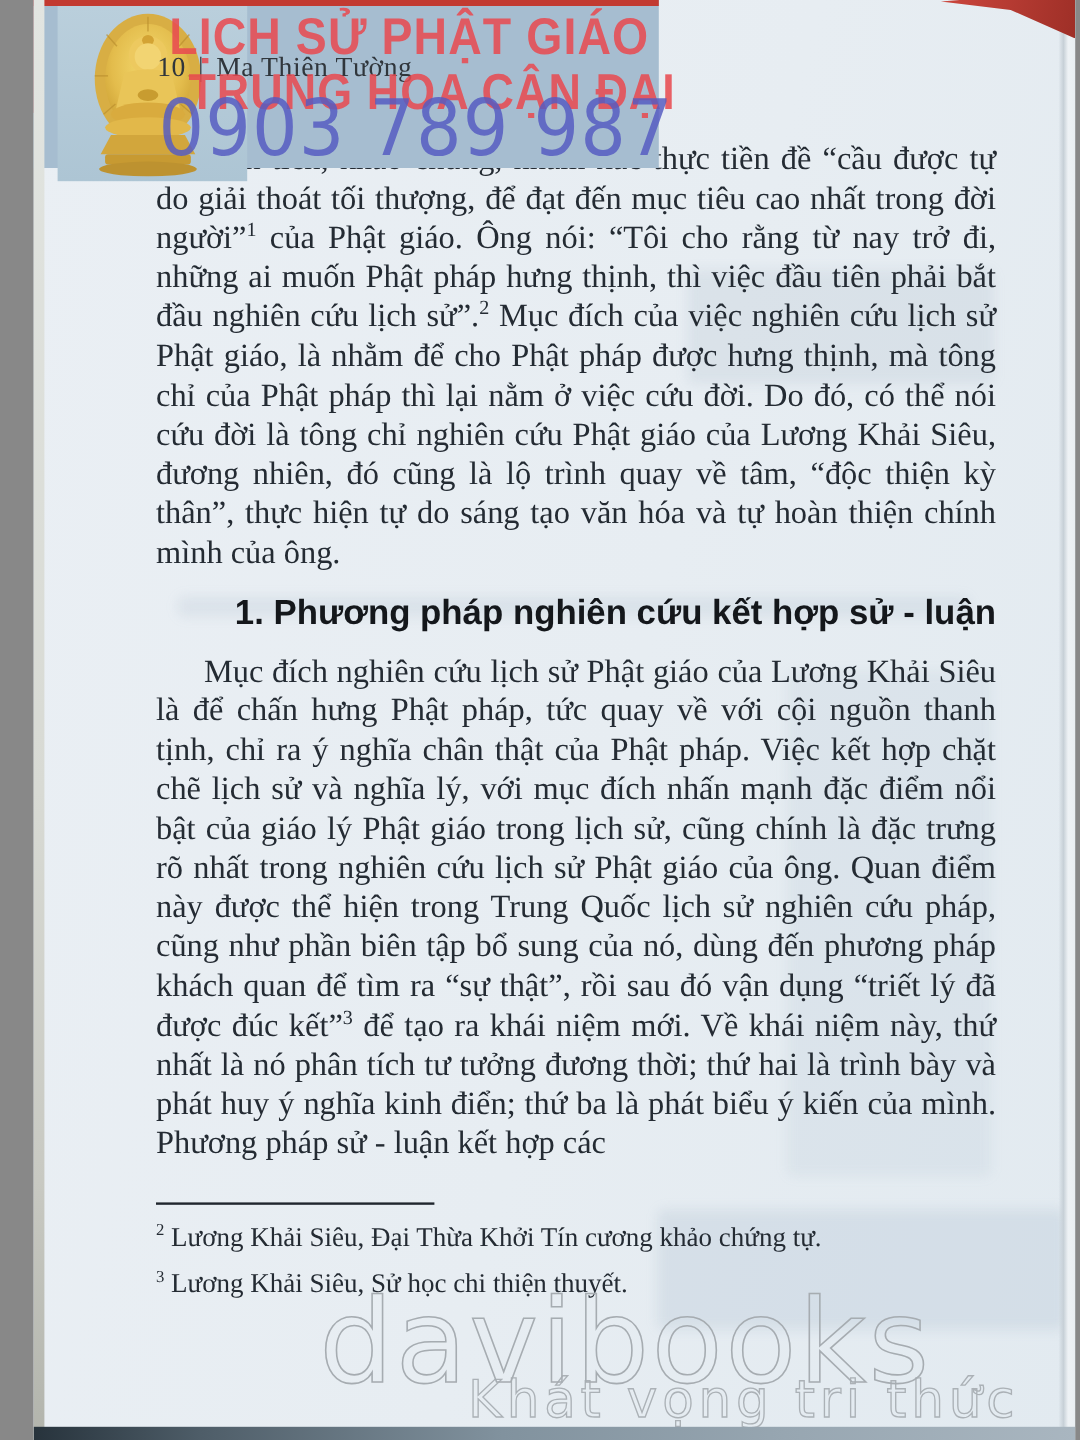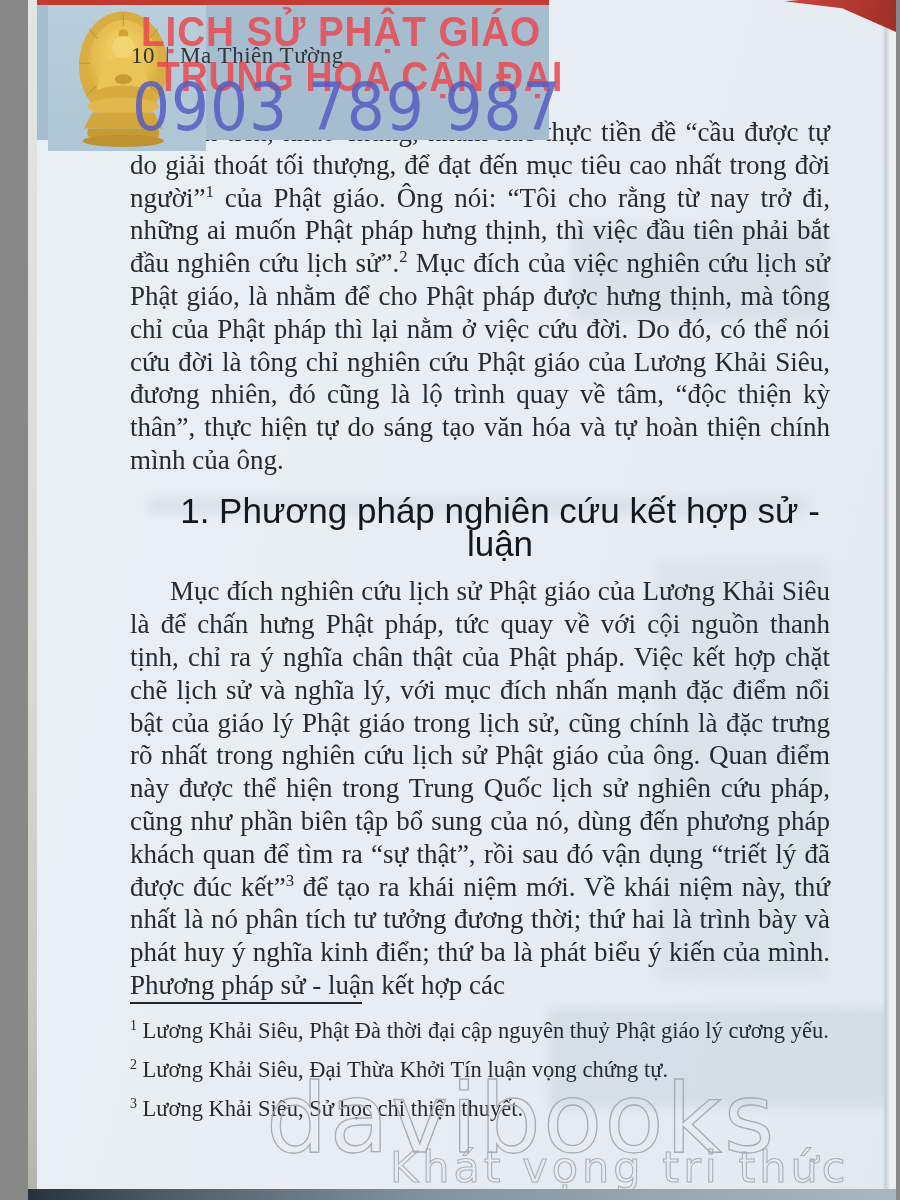--- a/index.html
+++ b/index.html
@@ -33,21 +33,21 @@
   .running-head .sep{margin:0 10px;color:#40464c;}
   .phone{position:absolute;left:104px;top:70px;z-index:7;font-family:"DejaVu Sans",sans-serif;
     font-size:65px;color:#565cc2;opacity:.84;letter-spacing:1px;transform:scaleX(.92);
     transform-origin:left top;white-space:nowrap;}
   
   .content{position:absolute;left:102px;top:116px;width:700px;z-index:2;
     font-size:27px;line-height:32.8px;text-align:justify;}
   .content p{margin:0;}
   #p2{text-indent:40px;}
   .heading{margin:18px 0 15px 40px;font-family:"Liberation Sans","DejaVu Sans",sans-serif;
-    font-weight:normal;font-size:35px;color:#14171b;text-align:center;}
+    font-weight:bold;font-size:29px;color:#14171b;text-align:right;}
   .it{}
   sup{font-size:.62em;line-height:0;}
   
   .footnotes{position:absolute;left:102px;top:1002px;width:710px;z-index:2;
     font-size:22.5px;line-height:39px;}
   .fn-rule{width:232px;border-top:2.5px solid #20262e;margin-bottom:7px;}
   
   .watermark{position:absolute;z-index:7;font-family:"DejaVu Sans",sans-serif;color:transparent;
     -webkit-text-stroke:1.3px #a6acb1;white-space:nowrap;pointer-events:none;}
   #wm-brand{left:238px;top:1062px;font-size:97px;letter-spacing:2px;}
@@ -116,22 +116,21 @@
   <div class="ghost" id="ghost4"></div>
 
   <div class="content">
     <p id="p1"><span>để phân tích, khảo chứng, nhằm xác thực tiền đề “cầu được tự do giải thoát tối thượng, để đạt đến mục tiêu cao nhất trong đời người”</span><sup>1</sup><span> của Phật giáo. Ông nói: </span><span class="it">“Tôi cho rằng từ nay trở đi, những ai muốn Phật pháp hưng thịnh, thì việc đầu tiên phải bắt đầu nghiên cứu lịch sử”.</span><sup>2</sup><span> Mục đích của việc nghiên cứu lịch sử Phật giáo, là nhằm để cho Phật pháp được hưng thịnh, mà tông chỉ của Phật pháp thì lại nằm ở việc cứu đời. Do đó, có thể nói cứu đời là tông chỉ nghiên cứu Phật giáo của Lương Khải Siêu, đương nhiên, đó cũng là lộ trình quay về tâm, “độc thiện kỳ thân”, thực hiện tự do sáng tạo văn hóa và tự hoàn thiện chính mình của ông.</span></p>
     <h2 class="heading">1. Phương pháp nghiên cứu kết hợp sử - luận</h2>
     <p id="p2"><span>Mục đích nghiên cứu lịch sử Phật giáo của Lương Khải Siêu là để chấn hưng Phật pháp, tức quay về với cội nguồn thanh tịnh, chỉ ra ý nghĩa chân thật của Phật pháp. Việc kết hợp chặt chẽ lịch sử và nghĩa lý, với mục đích nhấn mạnh đặc điểm nổi bật của giáo lý Phật giáo trong lịch sử, cũng chính là đặc trưng rõ nhất trong nghiên cứu lịch sử Phật giáo của ông. Quan điểm này được thể hiện trong </span><span class="it">Trung Quốc lịch sử nghiên cứu pháp,</span><span> cũng như phần biên tập bổ sung của nó, dùng đến phương pháp khách quan để tìm ra “sự thật”, rồi sau đó vận dụng “triết lý đã được đúc kết”</span><sup>3</sup><span> để tạo ra khái niệm mới. Về khái niệm này, thứ nhất là nó phân tích tư tưởng đương thời; thứ hai là trình bày và phát huy ý nghĩa kinh điển; thứ ba là phát biểu ý kiến của mình. Phương pháp sử - luận kết hợp các</span></p>
   </div>
 
   <div class="footnotes">
     <div class="fn-rule"></div>
-    <div class="fn"><sup>1</sup><span><span> Lương Khải Siêu, </span><span class="it">Phật Đà thời đại cập nguyên thuỷ Phật giáo lý cương yếu</span><span>.</span></span></div>
-    <div class="fn"><sup>2</sup><span><span> Lương Khải Siêu, </span><span class="it">Đại Thừa Khởi Tín luận vọng chứng tự</span><span>.</span></span></div>
+    <div class="fn"><sup>2</sup><span><span> Lương Khải Siêu, </span><span class="it">Đại Thừa Khởi Tín cương khảo chứng tự</span><span>.</span></span></div>
     <div class="fn"><sup>3</sup><span><span> Lương Khải Siêu, </span><span class="it">Sử học chi thiện thuyết</span><span>.</span></span></div>
   </div>
 
   <div id="wm-tagline" class="watermark">Khát vọng tri thức</div>
   <div id="wm-brand" class="watermark">davibooks</div>
 
   <div class="left-strip"></div>
   <div class="right-edge"></div>
   <div class="red-corner"></div>
   <div class="bottom-strip"></div>

